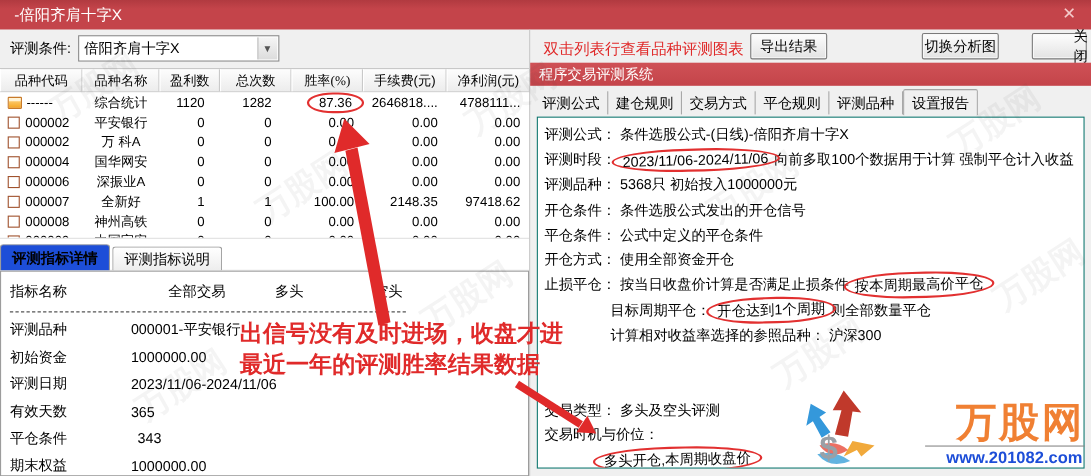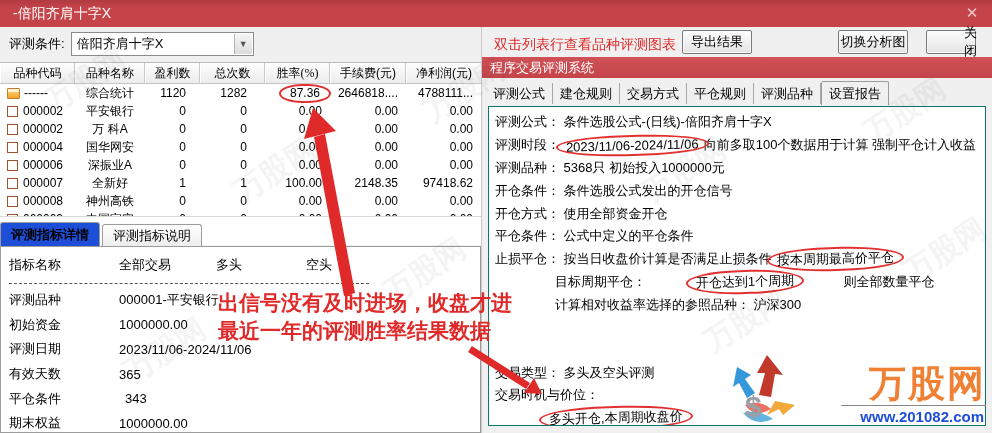--- a/index.html
+++ b/index.html
@@ -42,44 +42,44 @@
   .partial-row{height:7px;overflow:hidden;border-bottom:1px solid #d9d9d9;}
   
   .ltabs{position:absolute;left:0;top:195px;height:24px;display:flex;align-items:flex-end;}
   .ltab{height:22px;padding:0 10px;border:1px solid #9c9c9c;border-bottom:none;border-radius:3px 3px 0 0;
     background:linear-gradient(#ffffff,#ededed);display:flex;align-items:center;font-size:13px;margin-right:2px;}
   .ltab.active{height:24px;background:#1d4ed8;font-weight:bold;}
   
   .ind-panel{position:absolute;left:0;top:219px;width:481px;height:187px;background:#fff;
     border:1px solid #9c9c9c;padding:6px 0 0 8px;font-size:13px;}
   .ind-head{display:flex;height:24px;align-items:center;}
-  .ih1{width:110px;} .ih2{width:97px;} .ih3{width:90px;} .ih4{width:80px;}
+  .ih1{width:110px;} .ih2{width:97px;margin-left:34px;} .ih3{width:90px;} .ih4{width:80px;}
   .dashline{width:360px;border-top:1px dashed #555;margin:6px 0 4px 0;}
   .ind-row{display:flex;height:24.6px;align-items:center;}
   .il{width:110px;} .iv{width:260px;}
   
   .right-panel{position:absolute;left:481px;top:27px;width:511px;height:406px;background:#f0f0f0;border-left:1px solid #c9c9c9;}
   .hint{position:absolute;left:12px;top:9px;color:#e02a2a;font-size:14px;}
   .btn{position:absolute;top:3px;height:24px;background:linear-gradient(#fdfdfd,#e3e3e3);
     border:1px solid #7a7a7a;border-radius:2px;display:flex;align-items:center;justify-content:center;
     font-size:13px;box-shadow:0 0 0 1px #f8f8f8 inset;}
   .btn-export{left:200px;width:70px;}
   .btn-switch{left:356px;width:70px;}
-  .btn-close{left:444px;width:50px;padding-left:39px;}
+  .btn-close{left:456px;width:50px;padding-left:39px;}
   .rp-title{position:absolute;left:0;top:30px;width:511px;height:21px;background:linear-gradient(#cf5156,#c4444a);
     color:#fff;display:flex;align-items:center;padding-left:8px;font-size:13px;}
   .rtabs{position:absolute;left:4px;top:53px;height:24px;display:flex;align-items:flex-end;}
   .rtab{height:21px;padding:0 7px;display:flex;align-items:center;font-size:13px;
     border-right:1px solid #a8a8a8;background:transparent;}
   .rtab.active{height:24px;border:1px solid #9c9c9c;border-bottom:none;border-radius:2px 2px 0 0;
     background:#f0f0f0;position:relative;top:1px;}
   .report-box{position:absolute;left:6px;top:79px;width:498px;height:320px;background:#fff;
     border:1px solid #0f766e;padding:4px 0 0 6px;font-size:13px;overflow:hidden;}
   .rline{height:22.8px;display:flex;align-items:center;white-space:pre;}
-  .rline.ind1{padding-left:60px;gap:44px;}
+  .rline.ind1{padding-left:60px;}
   .rline.ind2{padding-left:52px;}
   .rline.blank{height:45px;}
   
   .circ{display:inline-block;border:2px solid #e23030;border-radius:50% / 55%;
     padding:1px 8px;margin:0 -8px;transform:rotate(-1.5deg);}
   .circ-cell{display:inline-block;border:2px solid #e23030;border-radius:50% / 55%;
     padding:0 9px 1px 9px;margin:-2px -9px;}
   
   .anno{position:absolute;color:#e02a2a;font-size:21px;font-weight:bold;white-space:nowrap;letter-spacing:0;font-family:Liberation Serif, serif;}
   .overlay{position:absolute;left:0;top:0;width:992px;height:433px;pointer-events:none;z-index:50;}
@@ -288,22 +288,22 @@
     <div class="rtab">平仓规则</div>
     <div class="rtab">评测品种</div>
     <div class="rtab active">设置报告</div>
   </div>
 
   <div class="report-box">
     <div class="rline"><span>评测公式： 条件选股公式-(日线)-倍阳齐肩十字X</span></div>
     <div class="rline"><span>评测时段： </span><span class="circ">2023/11/06-2024/11/06</span><span> 向前多取100个数据用于计算 强制平仓计入收益</span></div>
     <div class="rline"><span>评测品种： 5368只 初始投入1000000元</span></div>
     <div class="rline"><span>开仓条件： 条件选股公式发出的开仓信号</span></div>
+    <div class="rline"><span>平仓条件： 公式中定义的平仓条件</span></div>
     <div class="rline"><span>开仓方式： 使用全部资金开仓</span></div>
-    <div class="rline"><span>平仓条件： 公式中定义的平仓条件</span></div>
     <div class="rline"><span>止损平仓： 按当日收盘价计算是否满足止损条件 </span><span class="circ">按本周期最高价平仓</span></div>
     <div class="rline ind1"><span>目标周期平仓： </span><span class="circ">开仓达到1个周期</span><span> 则全部数量平仓</span></div>
     <div class="rline ind1"><span>计算相对收益率选择的参照品种： 沪深300</span></div>
     <div class="rline blank"></div>
     <div class="rline"><span>交易类型： 多头及空头评测</span></div>
     <div class="rline"><span>交易时机与价位：</span></div>
     <div class="rline ind2"><span class="circ">多头开仓,本周期收盘价</span></div>
   </div>
 </div>
 

